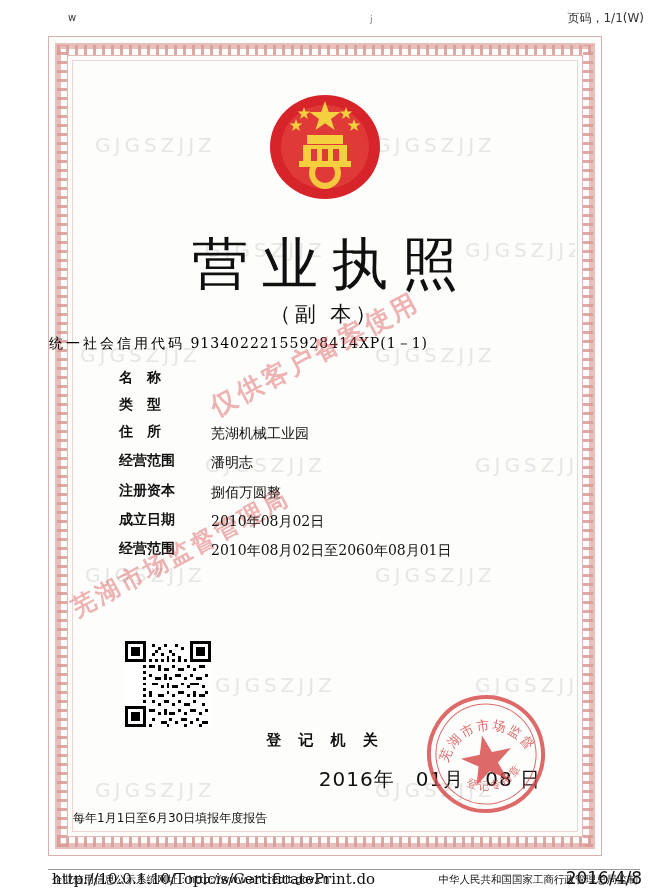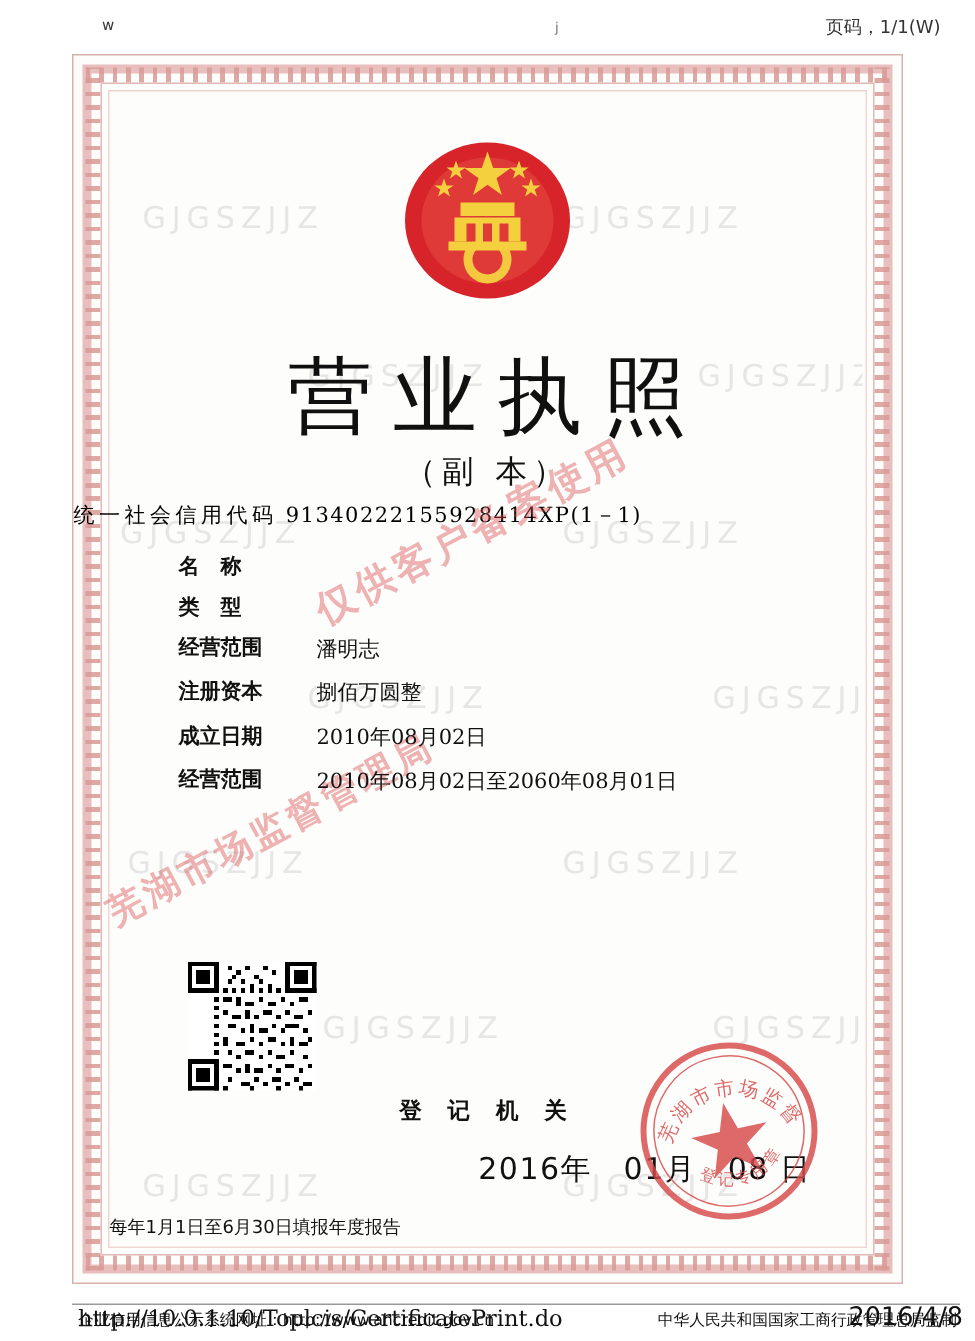--- a/index.html
+++ b/index.html
@@ -30,21 +30,21 @@
     font-size: 10px;
   }
   .print-header .ph-mid {
     position: absolute;
     left: 370px; top: 4px;
     font-size: 9px;
     color: #777;
   }
   .print-header .ph-right {
     position: absolute;
-    right: 23px; top: 0px;
+    right: 6px; top: 0px;
     font-size: 12px;
   }
 
   
   .cert {
     position: absolute;
     left: 48px;
     top: 36px;
     width: 554px;
     height: 820px;
@@ -344,20 +344,24 @@
 
   <div class="diag-text diag1">仅供客户备案使用</div>
   <div class="diag-text diag2">芜湖市场监督管理局</div>
 
   <div class="fields">
     <div class="row">
       <div class="label">名　称</div>
     </div>
     <div class="row">
       <div class="label">类　型</div>
+    </div>
+    <div class="row">
+      <div class="label">住　所</div>
+      <div class="value">芜湖机械工业园</div>
     </div>
     <div class="row">
       <div class="label">经营范围</div>
       <div class="value">潘明志</div>
     </div>
     <div class="row">
       <div class="label">注册资本</div>
       <div class="value">捌佰万圆整</div>
     </div>
     <div class="row">

